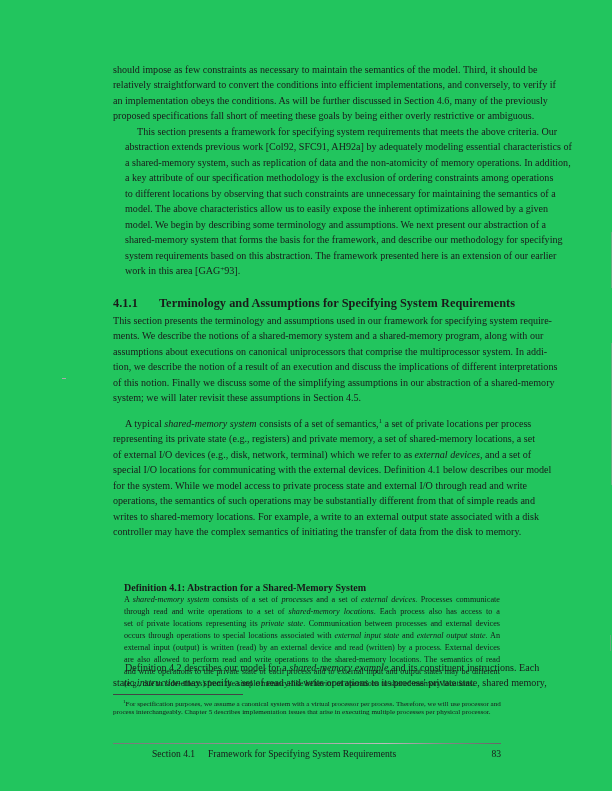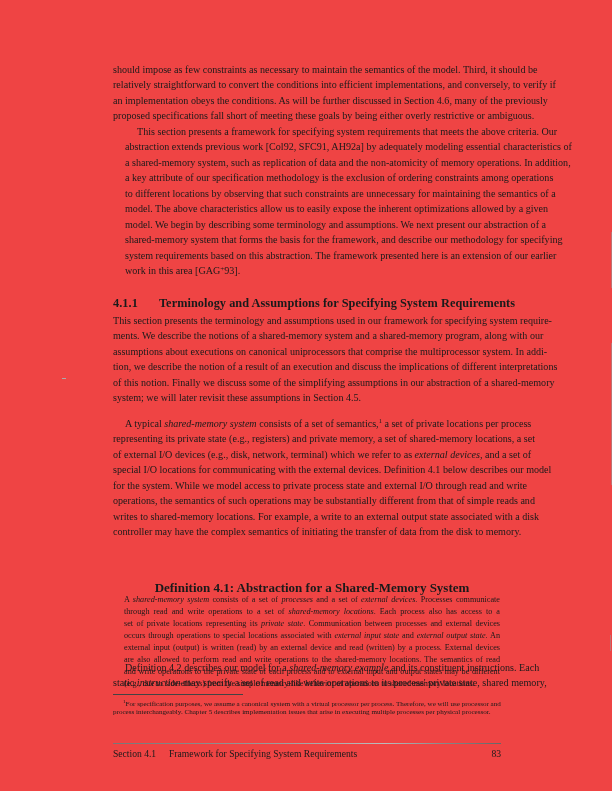--- a/index.html
+++ b/index.html
@@ -1,39 +1,39 @@
 <!DOCTYPE html>
 <html><head>
   <meta charset="utf-8">
   <style>
     html, body { margin: 0; padding: 0; background: #ffffff; }
     body { width: 612px; height: 791px; position: relative; overflow: hidden; }
-    .page { position: absolute; left: 0; top: 0; width: 612px; height: 791px; background: #ef4444; color: #1a1a1a;
+    .page { position: absolute; left: 0; top: 0; width: 612px; height: 791px; background: #22c55e; color: #1a1a1a;
       font-family: "Liberation Serif", "DejaVu Serif", serif; }
     .col { position: absolute; left: 113px; width: 387px; }
     .body-text { font-size: 10.1px; line-height: 15.45px; text-align: justify; margin: 0; }
     .body-text .ln { display: block; text-align: justify; text-align-last: justify; white-space: nowrap; height: 15.45px; }
     .body-text .ln.last { text-align-last: left; }
     .body-text .ln.indent { padding-left: 12px; }
     .heading { position: absolute; left: 113px; top: 296px; font-family: "Liberation Serif", serif; font-weight: bold; font-size: 12.3px; letter-spacing: 0.05px; white-space: nowrap; }
     .heading .num { display: inline-block; width: 46px; }
     .def { position: absolute; left: 124px; width: 376px; top: 582px; }
-    .def .title { font-weight: bold; font-size: 13px; line-height: 12px; white-space: nowrap; text-align: center; }
+    .def .title { font-weight: bold; font-size: 10px; line-height: 12px; white-space: nowrap; }
     .def .ln { display: block; font-size: 8.2px; line-height: 12.05px; white-space: nowrap; text-align: justify; text-align-last: justify; height: 12.05px; }
     .def .ln.last { text-align-last: left; }
     .fn-rule { position: absolute; left: 113px; top: 694px; width: 130px; height: 0; border-top: 0.8px solid #444; }
     .footnote { position: absolute; left: 113px; width: 387px; top: 697px; font-size: 7.1px; line-height: 10px; }
     .footnote .ln { display: block; white-space: nowrap; text-align: justify; text-align-last: justify; height: 10px; }
     .footnote .ln.first { padding-left: 10px; }
     .footnote .ln.last { text-align-last: left; }
     .footnote sup { font-size: 5px; vertical-align: 3px; }
     .footer-rule { position: absolute; left: 113px; top: 743px; width: 388px; height: 1px;
       background: linear-gradient(to right, #777 0%, #999 40%, #bbb 70%, #888 85%, #666 100%); }
     .footer { position: absolute; left: 113px; top: 748px; width: 388px; font-size: 9.6px; line-height: 12px; white-space: nowrap; }
-    .footer .sec { display: inline-block; width: 56px; }
+    .footer .sec { display: inline-block; width: 56px; margin-left: 39px; }
     .footer .pg { position: absolute; right: 0; top: 0; }
     sup.fnref { font-size: 6.5px; vertical-align: 4px; line-height: 0; }
     sup.plus { font-size: 7px; vertical-align: 3px; line-height: 0; }
     .scan-mark { position: absolute; background: #999; opacity: 0.55; }
     .margin-dash { position: absolute; left: 62px; top: 378px; width: 4px; height: 1px; background: #aaa; }
   </style>
 </head>
 <body>
 
 <div class="page">

